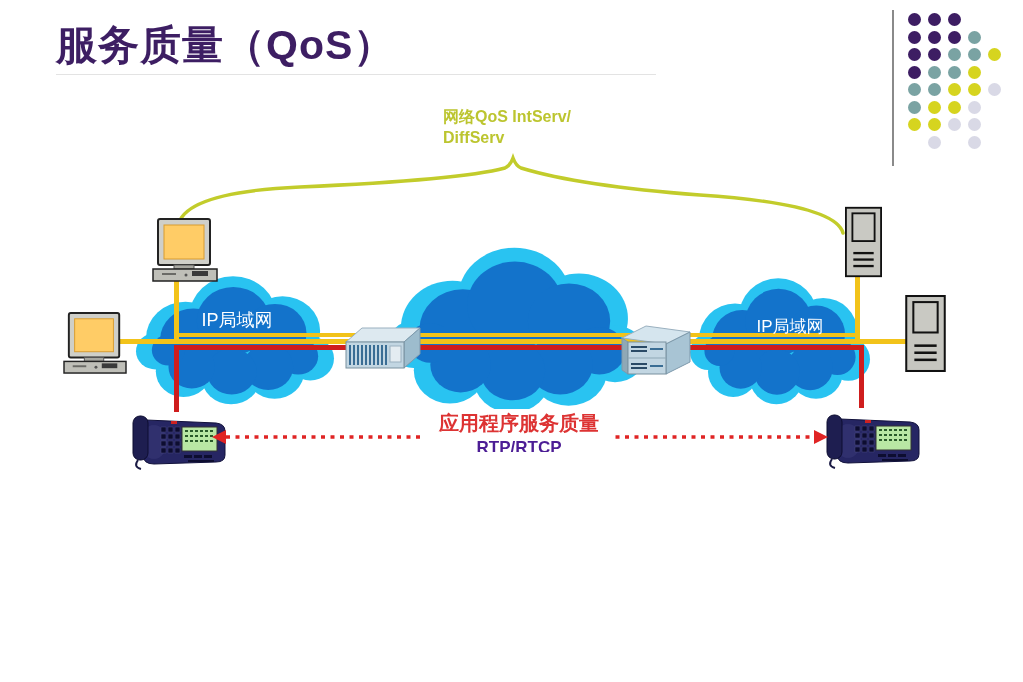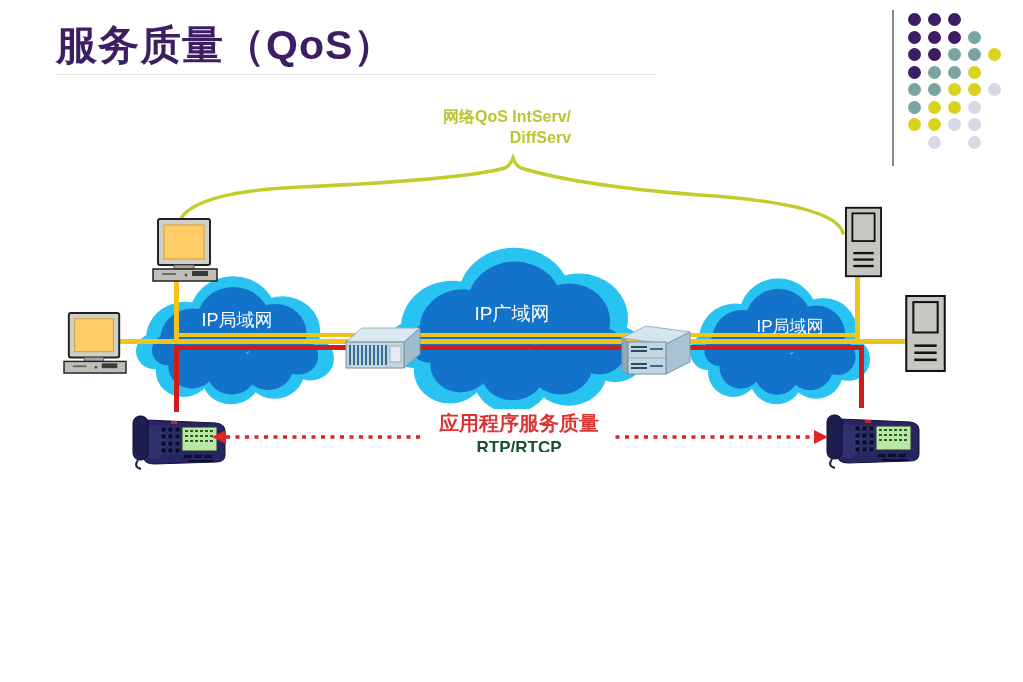--- a/index.html
+++ b/index.html
@@ -10,34 +10,34 @@
   
   #title{position:absolute;left:56px;top:18px;font-size:41px;font-weight:700;color:#3d1e63;letter-spacing:1px;}
   #title-rule{position:absolute;left:56px;top:74px;width:600px;height:1px;background:#e3e3e3;}
 
   
   #decor-line{position:absolute;left:892px;top:10px;width:2px;height:156px;background:#8a8a8a;}
   #decor-dots{position:absolute;left:908px;top:13px;width:104px;height:144px;}
   #decor-dots .dot{position:absolute;width:13px;height:13px;border-radius:50%;}
 
   
-  #brace-label{position:absolute;left:443px;top:106px;font-size:16px;font-weight:700;color:#bcc52f;line-height:21px;text-align:right;}
+  #brace-label{position:absolute;left:443px;top:106px;font-size:16px;font-weight:700;color:#bcc52f;line-height:21px;}
 
   
   .cloud-label{position:absolute;width:170px;text-align:center;color:#ffffff;font-weight:400;}
   #cloud1-label{left:152px;top:308px;font-size:18px;}
   #cloud2-label{left:427px;top:301px;font-size:19px;}
   #cloud3-label{left:705px;top:315px;font-size:17px;}
 
   
   #app-qos-label{position:absolute;left:424px;top:409px;width:190px;height:30px;background:#ffffff;
                  text-align:center;font-size:20px;font-weight:700;color:#dd3333;line-height:28px;z-index:7;}
   #protocol-clip{position:absolute;left:430px;top:439px;width:178px;height:13px;overflow:hidden;
                  text-align:center;z-index:7;}
-  #protocol-clip span{font-size:17px;font-weight:700;color:#14532d;line-height:18px;}
+  #protocol-clip span{font-size:17px;font-weight:700;color:#4c1d95;line-height:18px;}
 
   .dev{position:absolute;z-index:4;}
   .z2{z-index:2}.z3{z-index:3}.z5{z-index:5}.z6{z-index:6}
 </style>
 </head>
 <body>
 
 <div id="slide">
 
   <div id="title">服务质量（QoS）</div>
@@ -299,21 +299,20 @@
     <polygon points="212,437 226,430 226,444" fill="#e02424"></polygon>
     <polygon points="828,437 814,430 814,444" fill="#e02424"></polygon>
   </svg>
 
   <div id="brace-label" class="z6">
     <div>网络QoS IntServ/</div>
     <div>DiffServ</div>
   </div>
 
   <div id="cloud1-label" class="cloud-label z5">IP局域网</div>
-  <div id="cloud2-label" class="cloud-label z5">IP广域网</div>
   <div id="cloud3-label" class="cloud-label z5">IP局域网</div>
 
   <div id="app-qos-label">应用程序服务质量</div>
   <div id="protocol-clip">
     <span>RTP/RTCP</span>
   </div>
 
 </div>
 
 </body></html>

